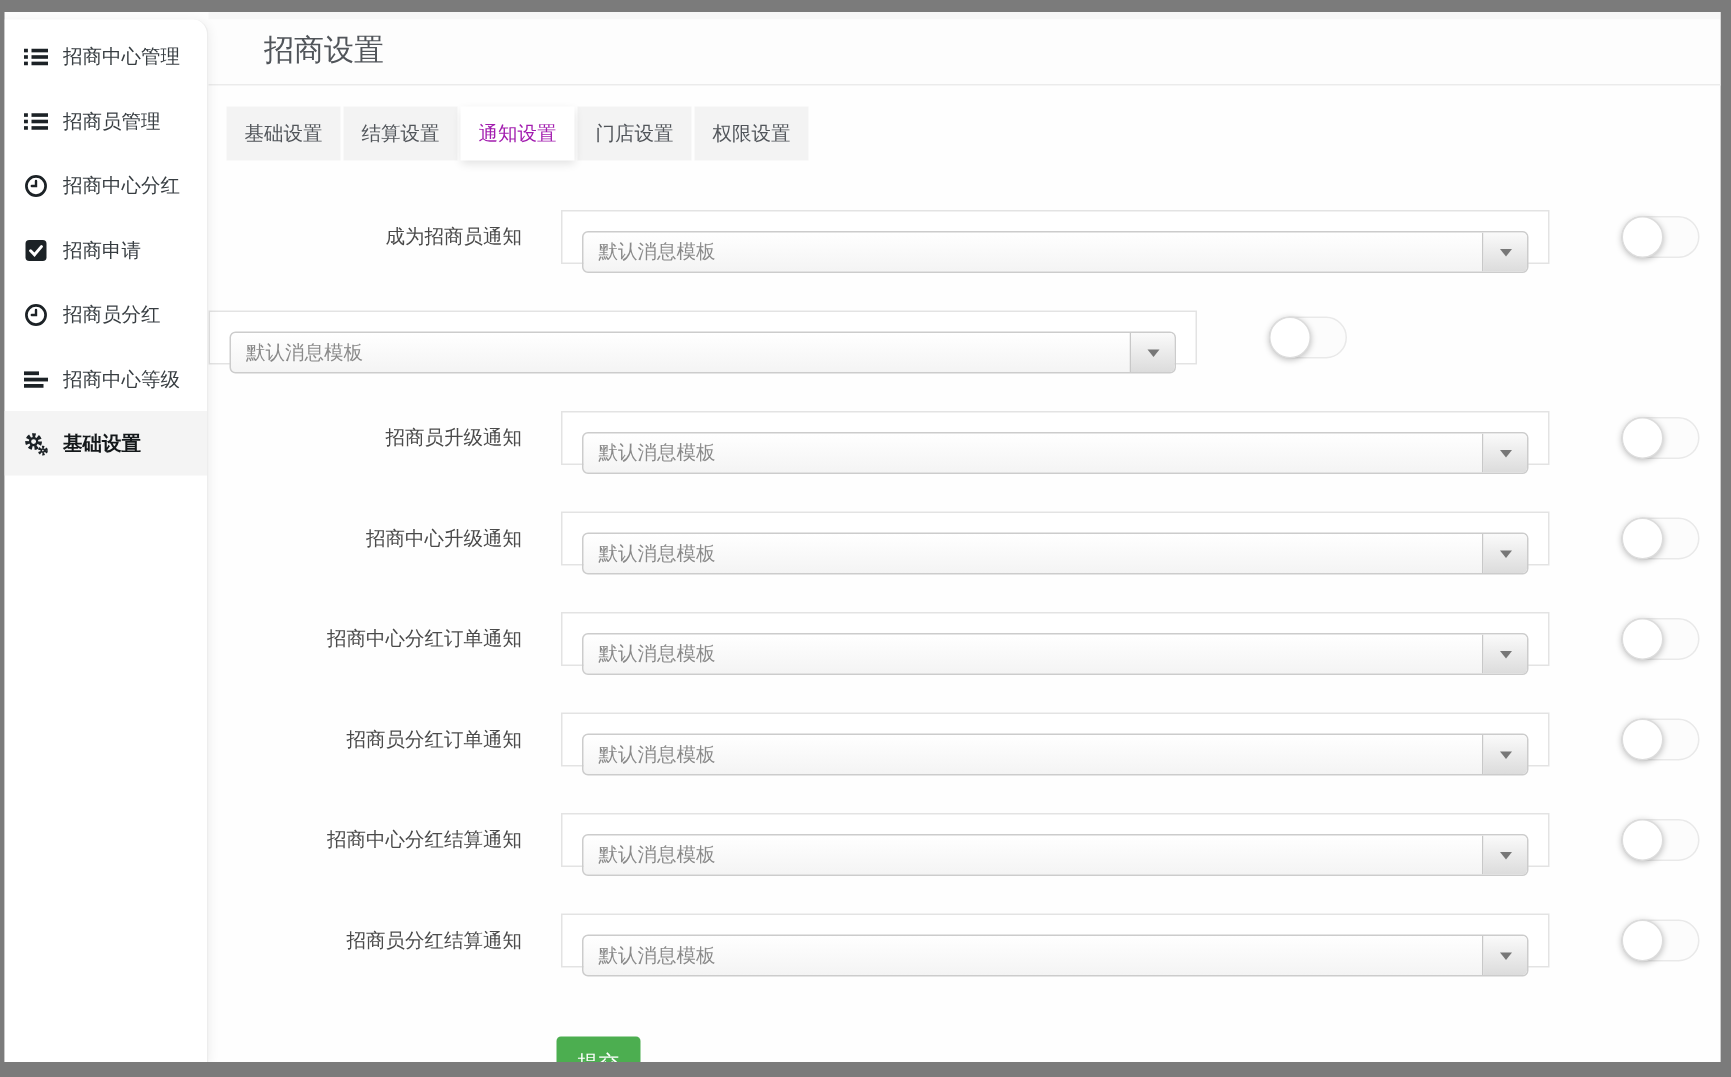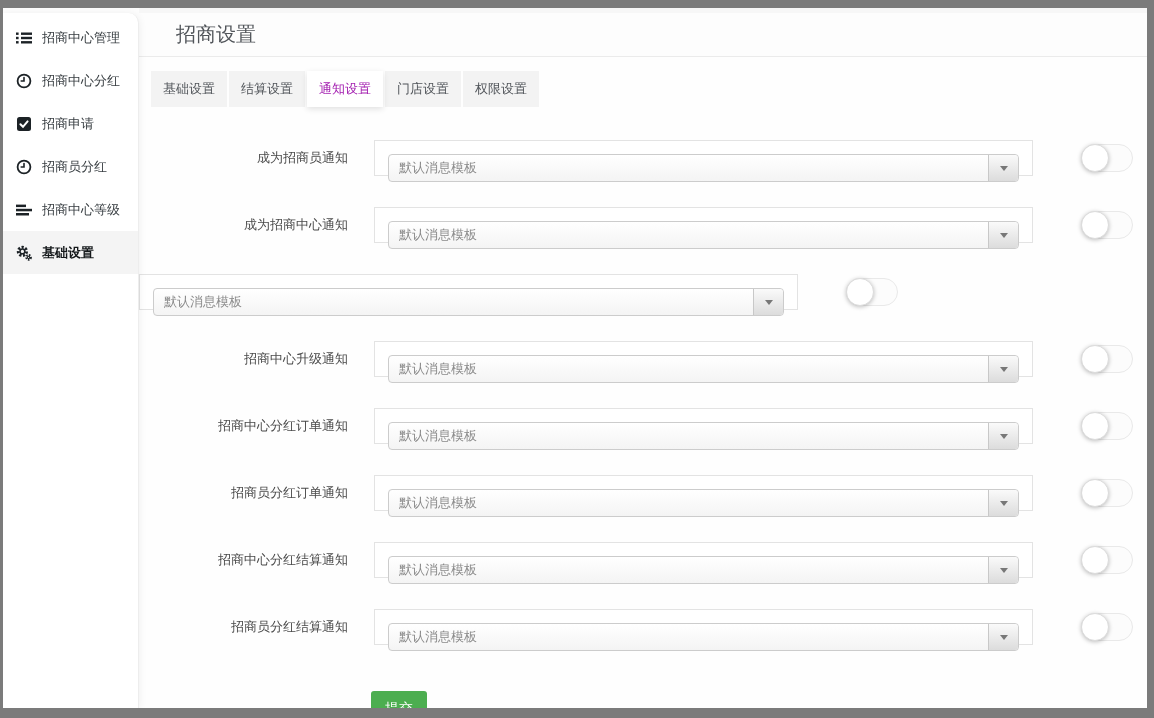--- a/index.html
+++ b/index.html
@@ -104,20 +104,33 @@
               <rect x="0" y="6.8" width="2.6" height="2.4"></rect>
               <rect x="5" y="6.8" width="11" height="2.4"></rect>
               <rect x="0" y="11.1" width="2.6" height="2.4"></rect>
               <rect x="5" y="11.1" width="11" height="2.4"></rect>
             </svg>
           </span>
     <span class="side-label">招商中心管理</span>
   </div>
         <div class="side-item">
     <span class="icon">
+            <svg width="16" height="16" viewBox="0 0 16 16" fill="currentColor">
+              <rect x="0" y="2.5" width="2.6" height="2.4"></rect>
+              <rect x="5" y="2.5" width="11" height="2.4"></rect>
+              <rect x="0" y="6.8" width="2.6" height="2.4"></rect>
+              <rect x="5" y="6.8" width="11" height="2.4"></rect>
+              <rect x="0" y="11.1" width="2.6" height="2.4"></rect>
+              <rect x="5" y="11.1" width="11" height="2.4"></rect>
+            </svg>
+          </span>
+    <span class="side-label">招商员管理</span>
+  </div>
+        <div class="side-item">
+    <span class="icon">
             <svg width="16" height="16" viewBox="0 0 16 16" fill="none" stroke="currentColor">
               <circle cx="8" cy="8" r="6.4" stroke-width="1.8"></circle>
               <path d="M8 4.6 V8 H5.2" stroke-width="1.6" stroke-linecap="round"></path>
             </svg>
           </span>
     <span class="side-label">招商中心分红</span>
   </div>
         <div class="side-item">
     <span class="icon">
             <svg width="16" height="16" viewBox="0 0 16 16">
@@ -183,34 +196,34 @@
         <span class="select-arrow">
                 <span class="caret"></span>
               </span>
       </div>
     </div>
     <div class="toggle">
             <span class="knob"></span>
           </div>
   </div>
         <div class="form-row">
-    <div class="form-label">成为招商中心通知</div>
-    <div class="select-outer">
-      <div class="select-inner">
-        <span class="select-text">默认消息模板</span>
-        <span class="select-arrow">
-                <span class="caret"></span>
-              </span>
-      </div>
-    </div>
-    <div class="toggle">
-            <span class="knob"></span>
-          </div>
-  </div>
-        <div class="form-row">
+    <div class="select-outer">
+      <div class="select-inner">
+        <span class="select-text">默认消息模板</span>
+        <span class="select-arrow">
+                <span class="caret"></span>
+              </span>
+      </div>
+    </div>
+    <div class="toggle">
+            <span class="knob"></span>
+          </div>
+  </div>
+        <div class="form-row">
+    <div class="form-label">招商员升级通知</div>
     <div class="select-outer">
       <div class="select-inner">
         <span class="select-text">默认消息模板</span>
         <span class="select-arrow">
                 <span class="caret"></span>
               </span>
       </div>
     </div>
     <div class="toggle">
             <span class="knob"></span>

